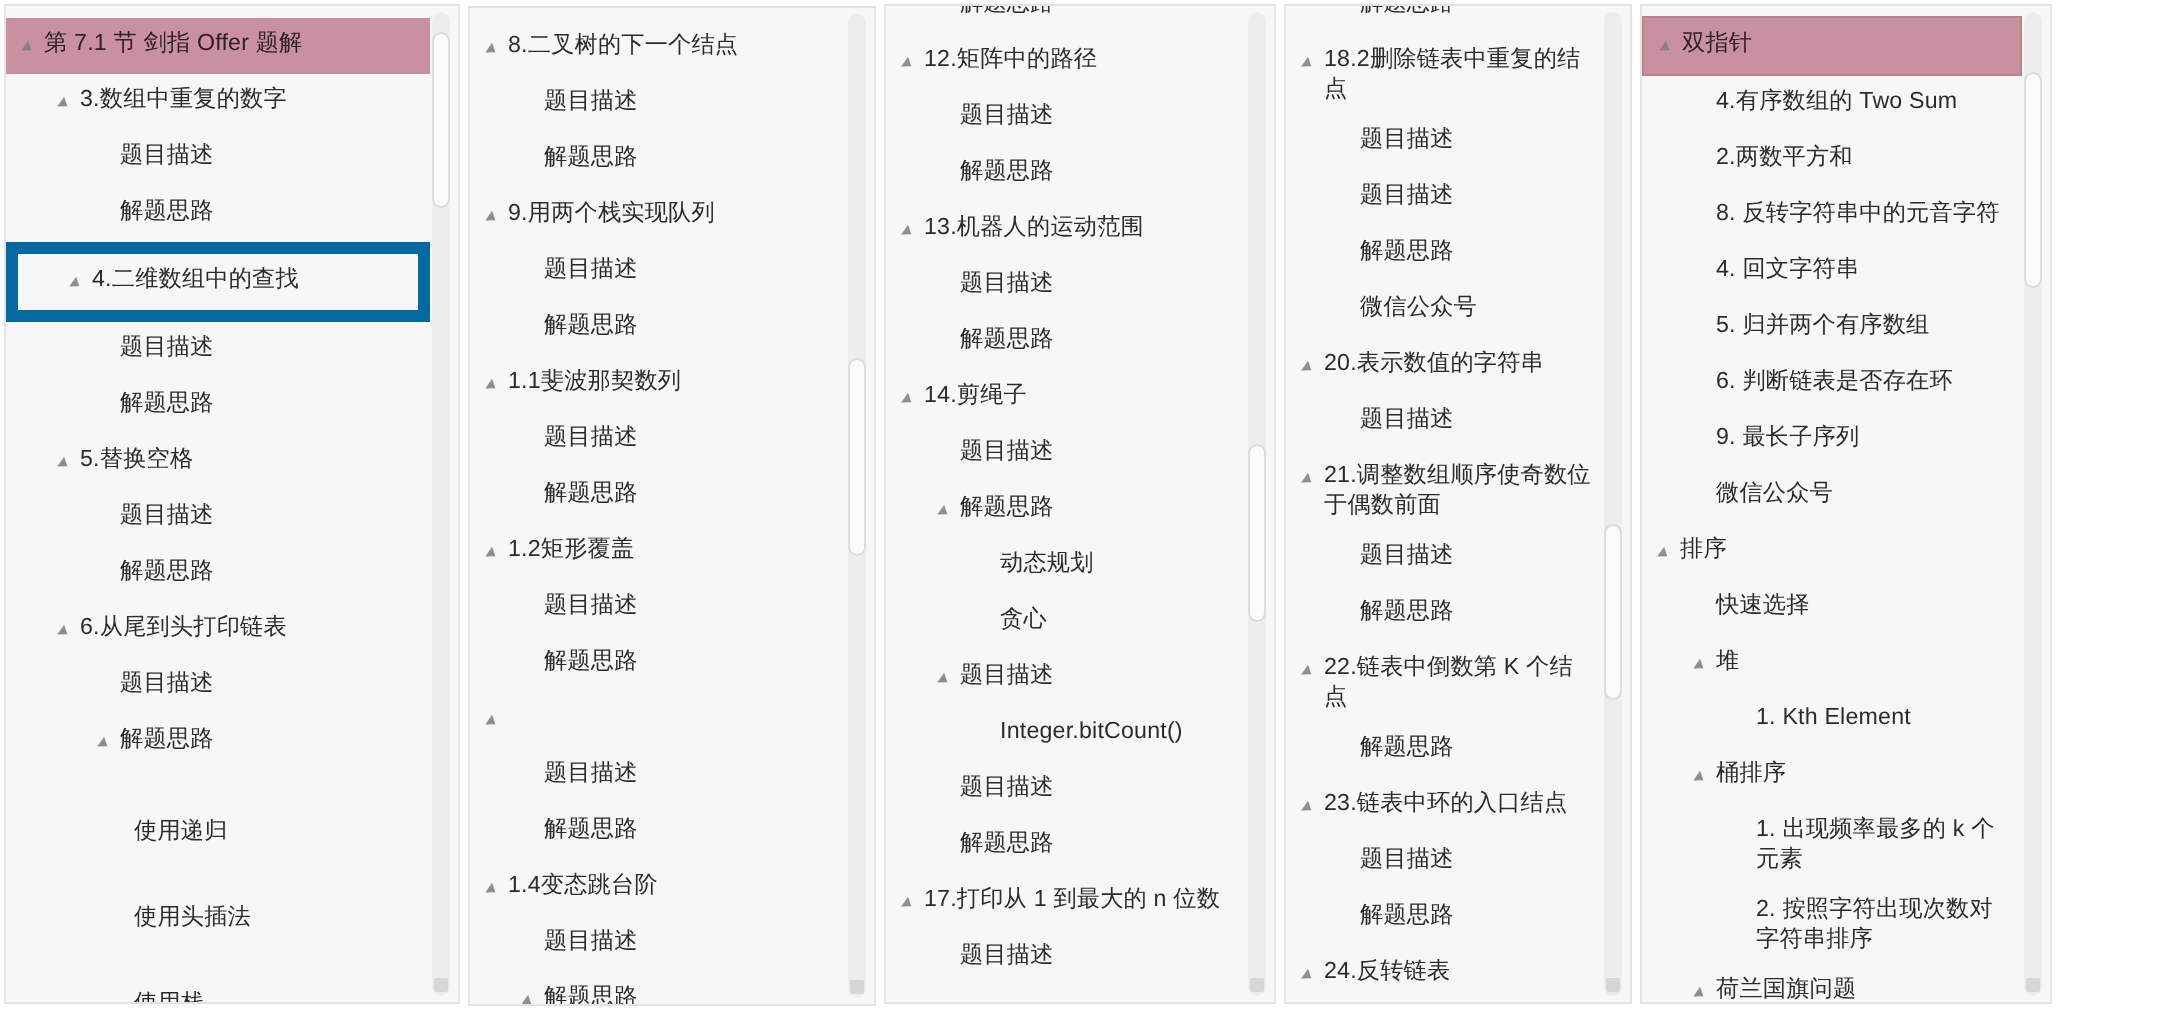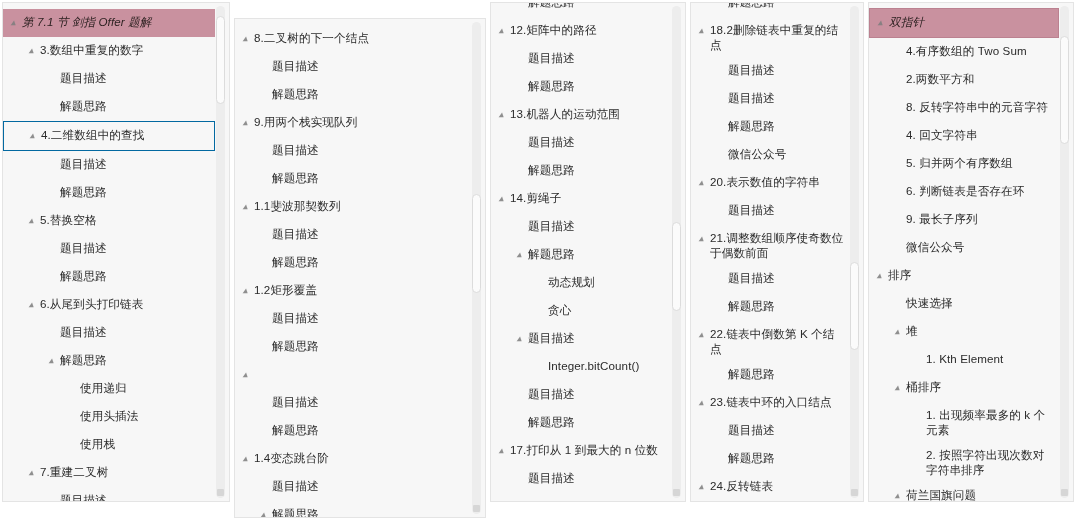--- a/index.html
+++ b/index.html
@@ -24,21 +24,21 @@
     height:500px;
     background:#f7f7f7;
     border:1px solid #e4e4e4;
     box-sizing:border-box;
     overflow:hidden;
     margin-right:4px;
     flex:0 0 auto;
     box-shadow:0 0 0 0 rgba(0,0,0,0);
   }
   .panel.p1{width:228px;margin-left:2px;margin-top:2px;}
-  .panel.p2{width:252px;margin-top:18px;}
+  .panel.p2{width:204px;margin-top:3px;}
   .panel.p3{width:196px;margin-top:2px;}
   .panel.p4{width:174px;margin-top:2px;}
   .panel.p5{width:206px;margin-top:2px;}
 
   .scrollwrap{
     position:absolute;
     inset:0;
     overflow:hidden;
   }
   .tree{
@@ -79,33 +79,33 @@
     font-size:11.6px;
     line-height:15px;
     color:#2b2b2b;
     letter-spacing:.1px;
     word-break:break-word;
     padding-right:2px;
   }
   .node.hl{
     background:#c9919f;
   }
-  .node.hl .lbl{color:#2e2222;font-style:italic;}
+  .node.hl .lbl{color:#2e2222;}
   .node.hl.bord{
     border:1px solid #bb8190;
   }
   .node.sel{
-    border:1px solid #0369a1;
+    border:6px solid #0369a1;
     background:transparent;
   }
   
   .lv0{padding-left:6px;}
   .lv1{padding-left:24px;}
   .lv2{padding-left:44px;}
-  .lv3{padding-left:64px;}
+  .lv3{padding-left:64px;flex-direction:column;}
 
   .sbar{
     position:absolute;
     top:3px;bottom:3px;
     right:4px;
     width:9px;
     background:#ededed;
     border-radius:5px;
   }
   .sthumb{

